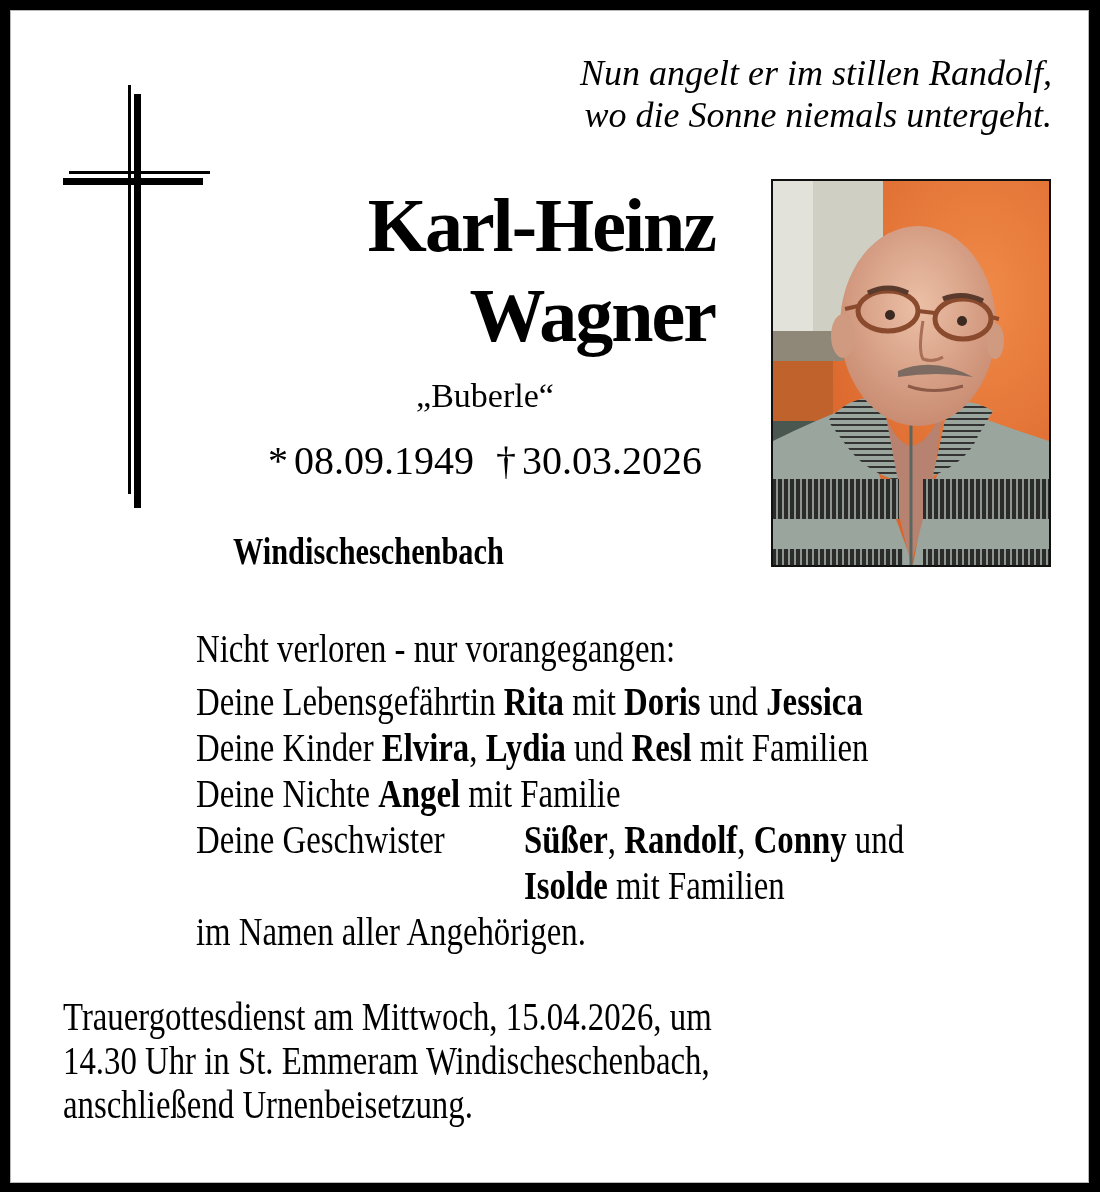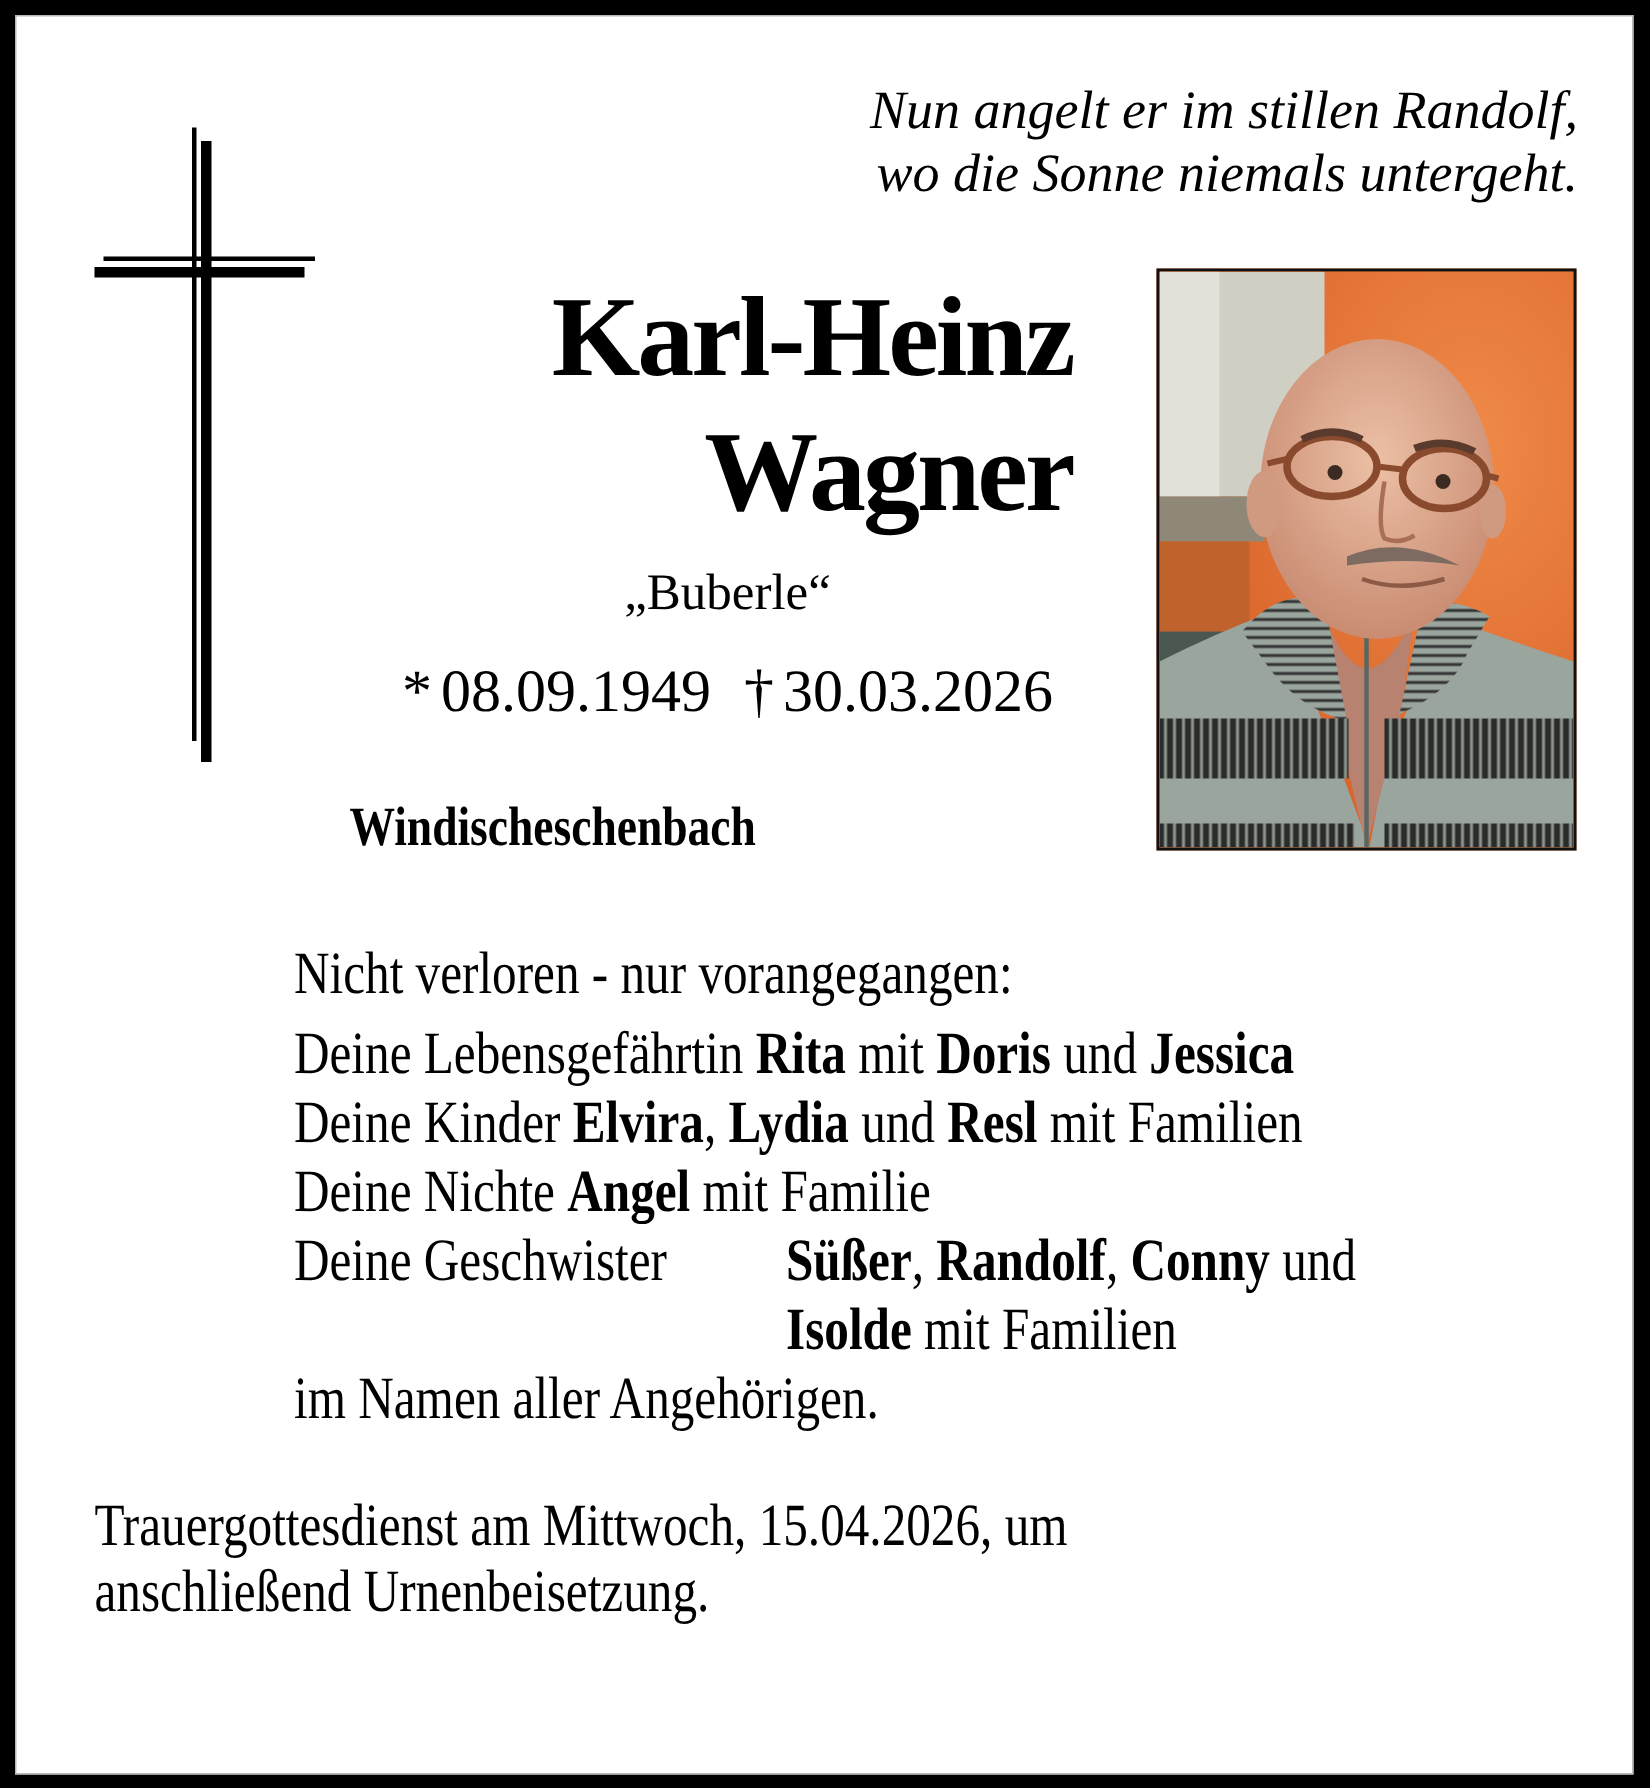--- a/index.html
+++ b/index.html
@@ -135,14 +135,15 @@
 
   <span class="row"><span class="condensed"><span class="sibling-label">Deine Geschwister</span><b>Süßer</b><span>, </span><b>Randolf</b><span>, </span><b>Conny</b><span> und</span></span></span>
 
   <span class="row"><span class="condensed"><span class="indent"></span><b>Isolde</b><span> mit Familien</span></span></span>
 
   <span class="row"><span class="condensed">im Namen aller Angehörigen.</span></span>
 </div>
 
 <div class="service">
   <span class="row"><span class="condensed">Trauergottesdienst am Mittwoch, 15.04.2026, um</span></span>
+  <span class="row"><span class="condensed">14.30 Uhr in St. Emmeram Windischeschenbach,</span></span>
   <span class="row"><span class="condensed">anschließend Urnenbeisetzung.</span></span>
 </div>
 
 </body></html>

